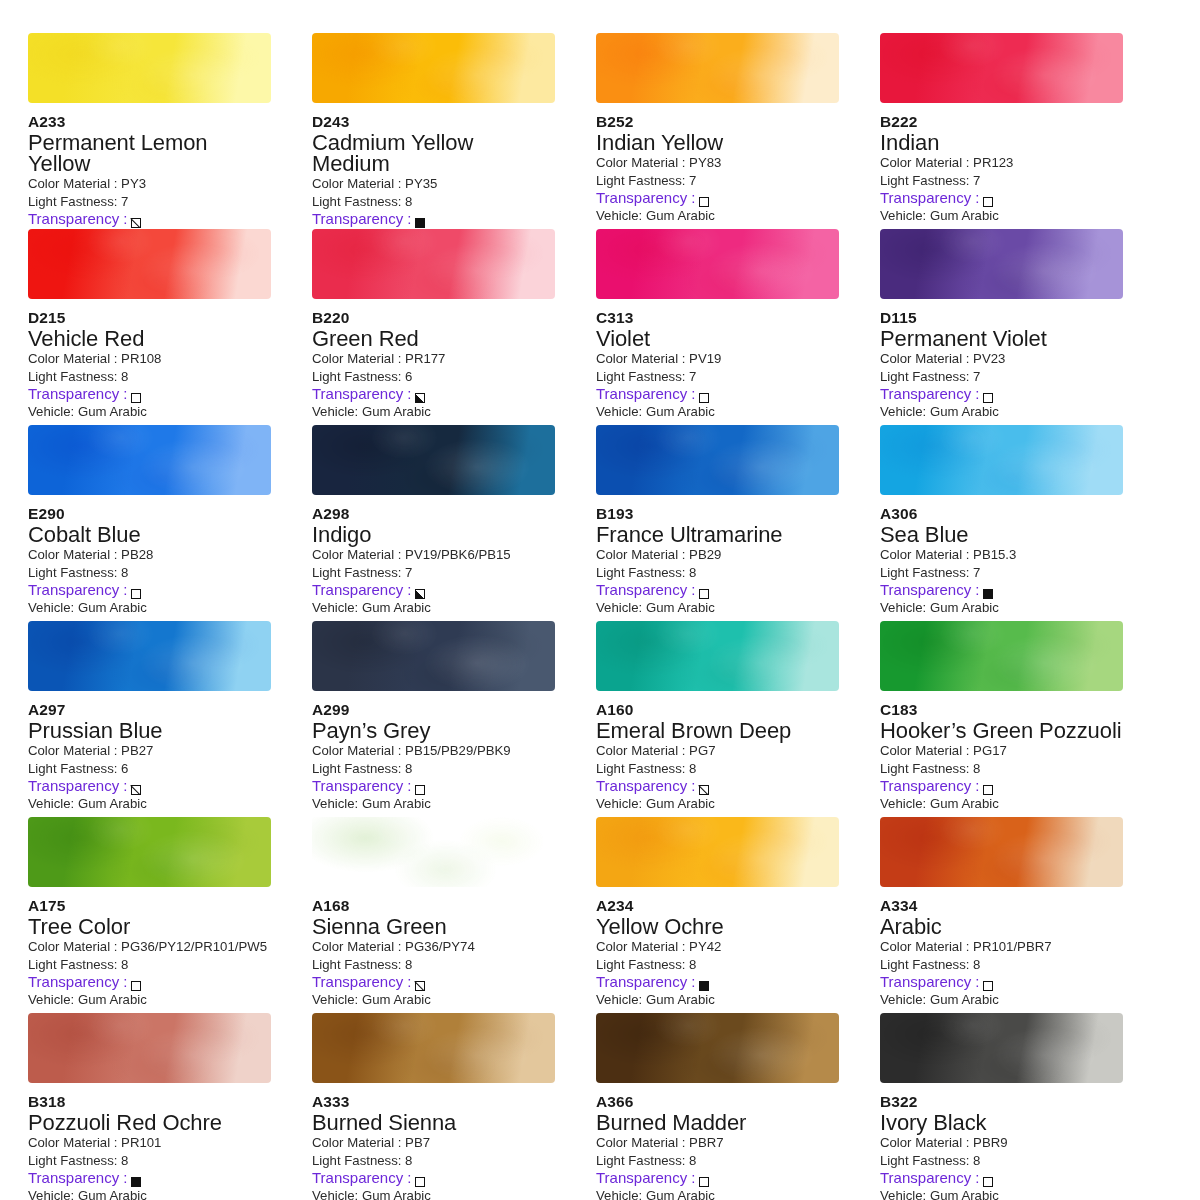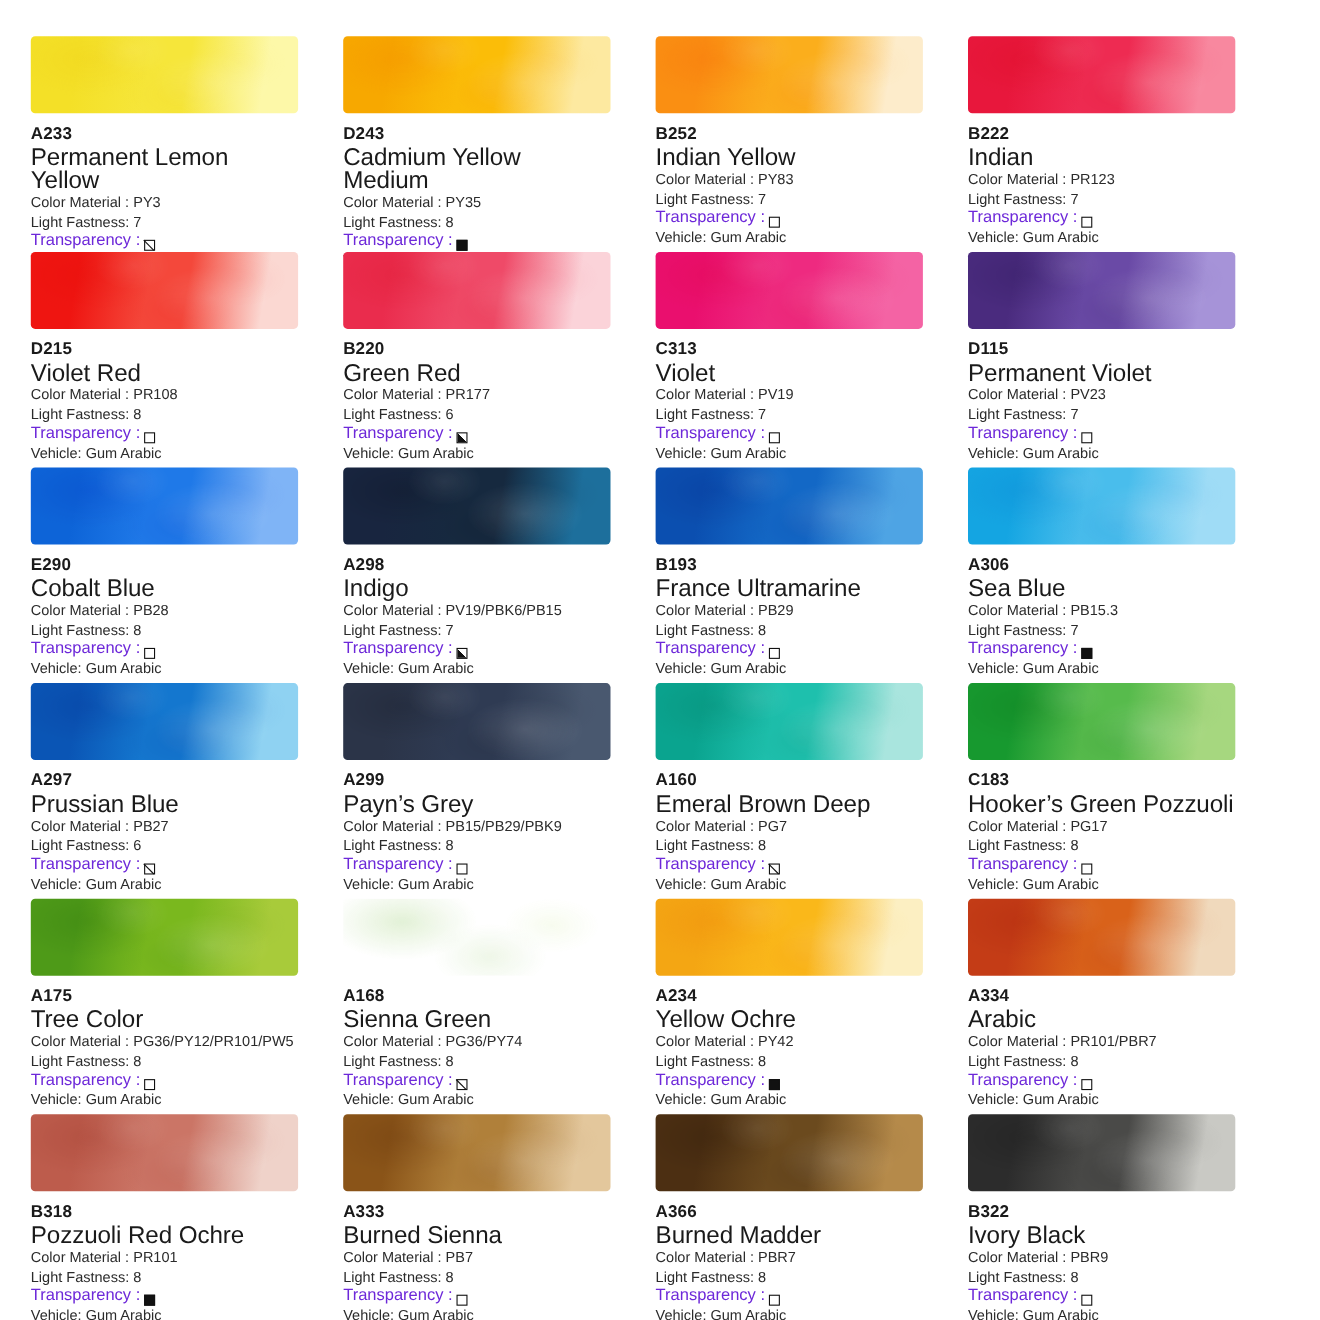--- a/index.html
+++ b/index.html
@@ -175,21 +175,21 @@
           <span class="tbox"></span>
         </div>
         <div class="meta"><span class="lbl">Vehicle:</span> <span>Gum Arabic</span></div>
       </div>
       <div class="swatch-card">
         <div class="chip" style="background: linear-gradient(100deg, rgb(239, 21, 17) 0%, rgb(239, 21, 17) 18%, rgb(244, 72, 59) 44%, rgb(244, 72, 59) 58%, rgb(251, 216, 210) 86%, rgb(251, 216, 210) 100%);">
           <div class="grain" style="background: radial-gradient(40% 70% at 22% 30%, rgba(239, 21, 17, 0.333) 0%, transparent 70%), radial-gradient(30% 60% at 55% 75%, rgba(239, 21, 17, 0.2) 0%, transparent 70%), radial-gradient(25% 50% at 78% 35%, rgba(244, 72, 59, 0.133) 0%, transparent 70%);"></div>
           <div class="grain2" style="background: radial-gradient(30% 55% at 68% 60%, rgba(255, 255, 255, 0.333) 0%, transparent 72%), radial-gradient(18% 40% at 38% 18%, rgba(255, 255, 255, 0.2) 0%, transparent 75%);"></div>
         </div>
         <div class="code">D215</div>
-        <div class="cname">Violet Red</div>
+        <div class="cname">Vehicle Red</div>
         <div class="meta"><span class="lbl">Color Material :</span> <span>PR108</span></div>
         <div class="meta"><span class="lbl">Light Fastness:</span> <span>8</span></div>
         <div class="trow">
           <span>Transparency :</span>
           <span class="tbox"></span>
         </div>
         <div class="meta"><span class="lbl">Vehicle:</span> <span>Gum Arabic</span></div>
       </div>
       <div class="swatch-card">
         <div class="chip" style="background: linear-gradient(100deg, rgb(234, 44, 77) 0%, rgb(234, 44, 77) 18%, rgb(239, 74, 104) 44%, rgb(239, 74, 104) 58%, rgb(251, 211, 217) 86%, rgb(251, 211, 217) 100%);">

